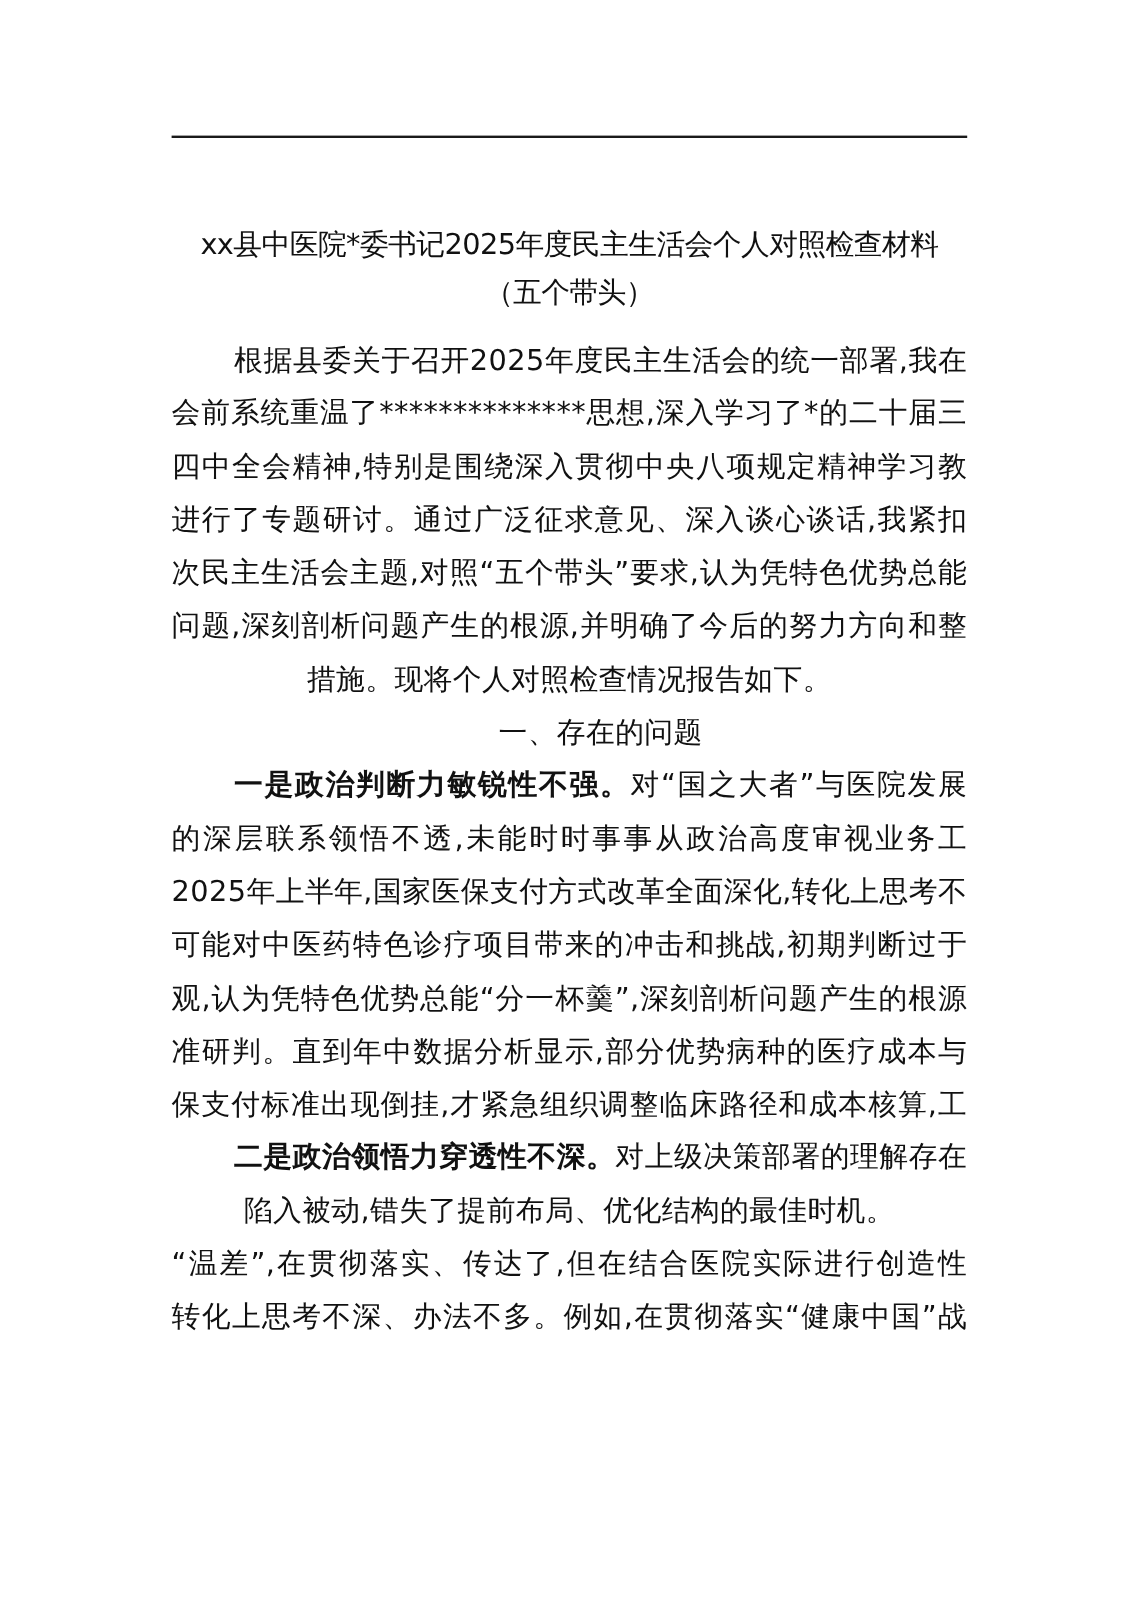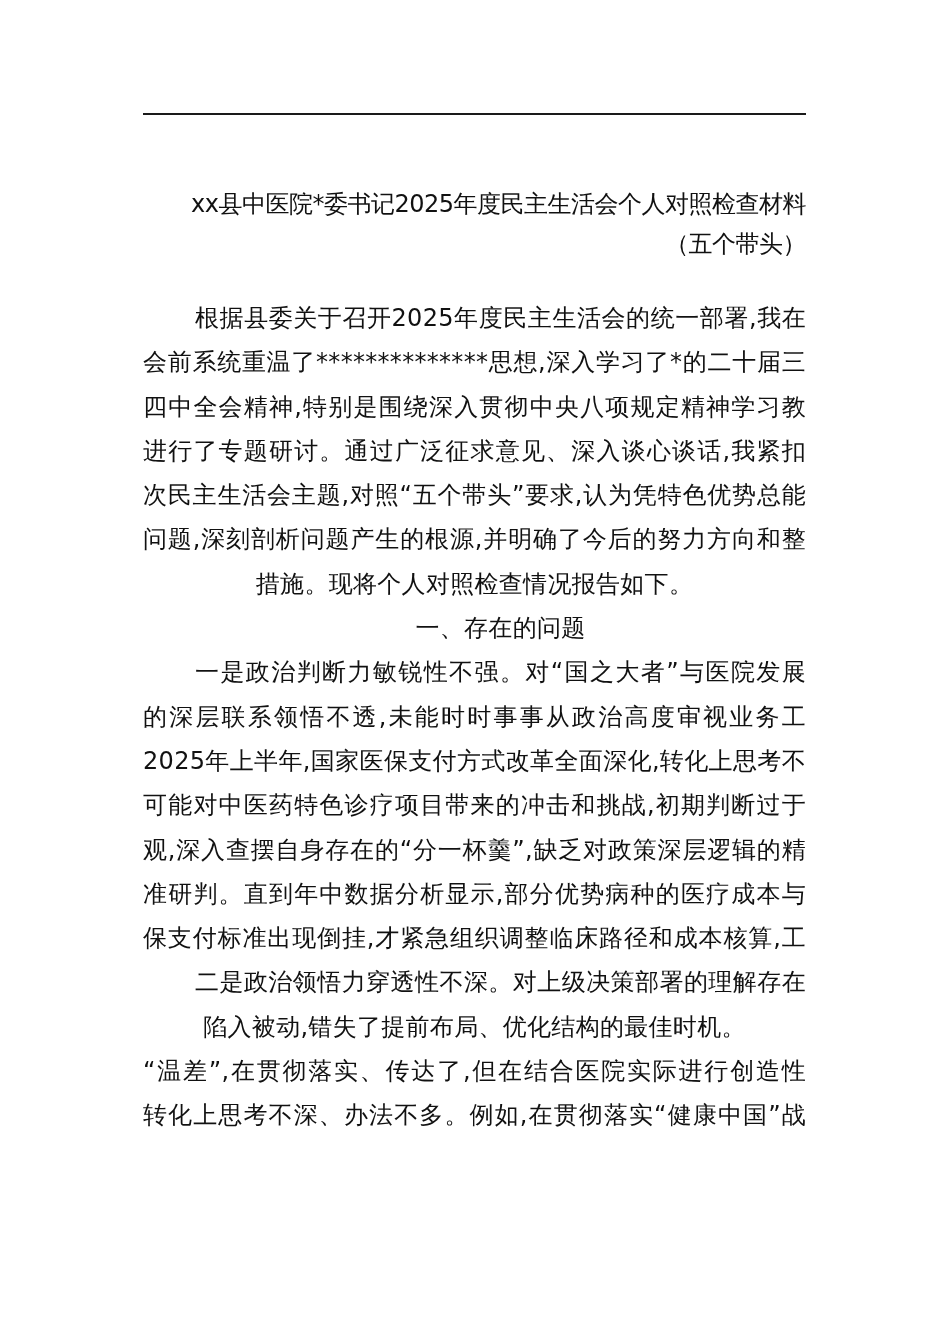--- a/index.html
+++ b/index.html
@@ -7,33 +7,33 @@
     width: 950px; height: 1344px; position: relative; overflow: hidden;
     font-family: "DejaVu Sans", "Liberation Sans", sans-serif;
     color: #111111;
   }
   .page { position: absolute; left: 0; top: 0; width: 950px; height: 1344px; background: #fff; }
   .top-rule {
     position: absolute; left: 143px; top: 113px; width: 663px; height: 0;
     border-top: 2px solid #1a1a1a;
   }
   .title {
-    position: absolute; left: 143px; width: 663px; text-align: right;
+    position: absolute; left: 143px; width: 663px; text-align: center;
     font-size: 24px; line-height: 32px; letter-spacing: -0.5px;
   }
   .title.l1 { top: 188px; }
   .title.l2 { top: 228px; }
   .body-block {
-    position: absolute; left: 143px; top: 296px; width: 663px;
+    position: absolute; left: 143px; top: 278px; width: 663px;
     font-size: 24px; line-height: 44.3px;
   }
   .line { height: 44.3px; white-space: nowrap; overflow: visible; letter-spacing: 0.3px; text-align: center; }
   .line.justify { text-align: justify; text-align-last: justify; white-space: normal; overflow: hidden; }
   .indent { padding-left: 52px; }
-  .b { font-weight: normal; }
+  .b { font-weight: bold; }
 </style>
 </head>
 <body>
 
 <div class="page">
   <div class="top-rule"></div>
 
   <div class="title l1">xx县中医院*委书记2025年度民主生活会个人对照检查材料</div>
   <div class="title l2">（五个带头）</div>
 
@@ -46,21 +46,21 @@
     <div class="line justify">次民主生活会主题,对照“五个带头”要求,认为凭特色优势总能</div>
     <div class="line justify">问题,深刻剖析问题产生的根源,并明确了今后的努力方向和整改</div>
     <div class="line">措施。现将个人对照检查情况报告如下。</div>
 
     <div class="line indent">一、存在的问题</div>
 
     <div class="line justify indent"><span class="b">一是政治判断力敏锐性不强。</span><span>对“国之大者”与医院发展</span></div>
     <div class="line justify">的深层联系领悟不透,未能时时事事从政治高度审视业务工作。</div>
     <div class="line justify">2025年上半年,国家医保支付方式改革全面深化,转化上思考不深</div>
     <div class="line justify">可能对中医药特色诊疗项目带来的冲击和挑战,初期判断过于乐</div>
-    <div class="line justify">观,深入查摆自身存在的“分一杯羹”,缺乏对政策深层逻辑的精</div>
+    <div class="line justify">观,认为凭特色优势总能“分一杯羹”,深刻剖析问题产生的根源</div>
     <div class="line justify">准研判。直到年中数据分析显示,部分优势病种的医疗成本与医</div>
     <div class="line justify">保支付标准出现倒挂,才紧急组织调整临床路径和成本核算,工作</div>
     <div class="line justify indent"><span class="b">二是政治领悟力穿透性不深。</span><span>对上级决策部署的理解存在</span></div>
 
     <div class="line">陷入被动,错失了提前布局、优化结构的最佳时机。</div>
     <div class="line justify">“温差”,在贯彻落实、传达了,但在结合医院实际进行创造性</div>
     <div class="line justify">转化上思考不深、办法不多。例如,在贯彻落实“健康中国”战</div>
   </div>
 </div>
 

